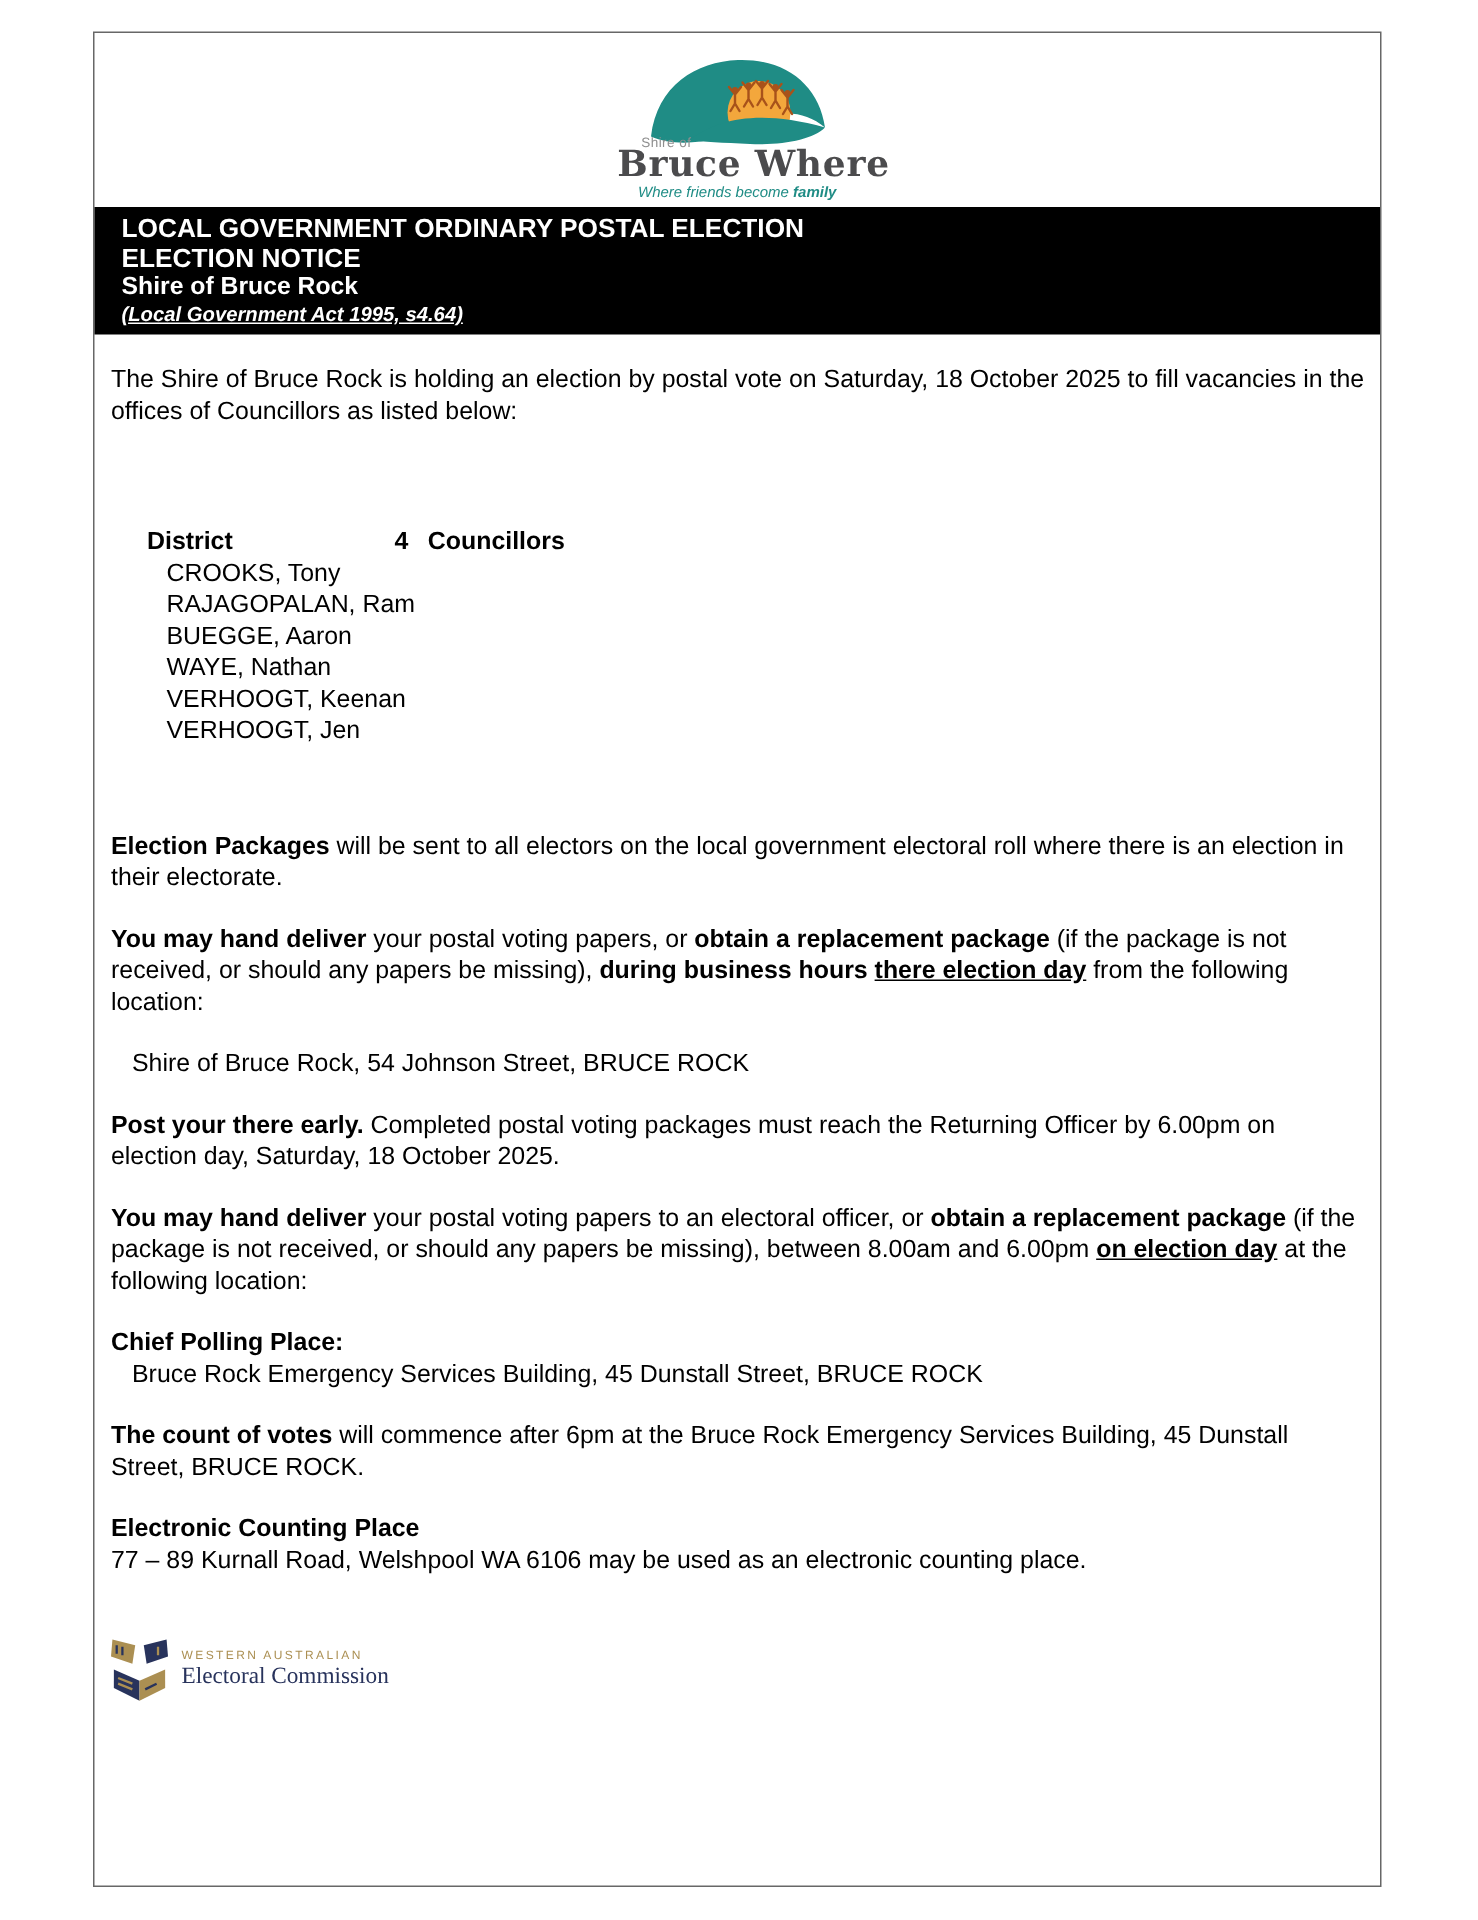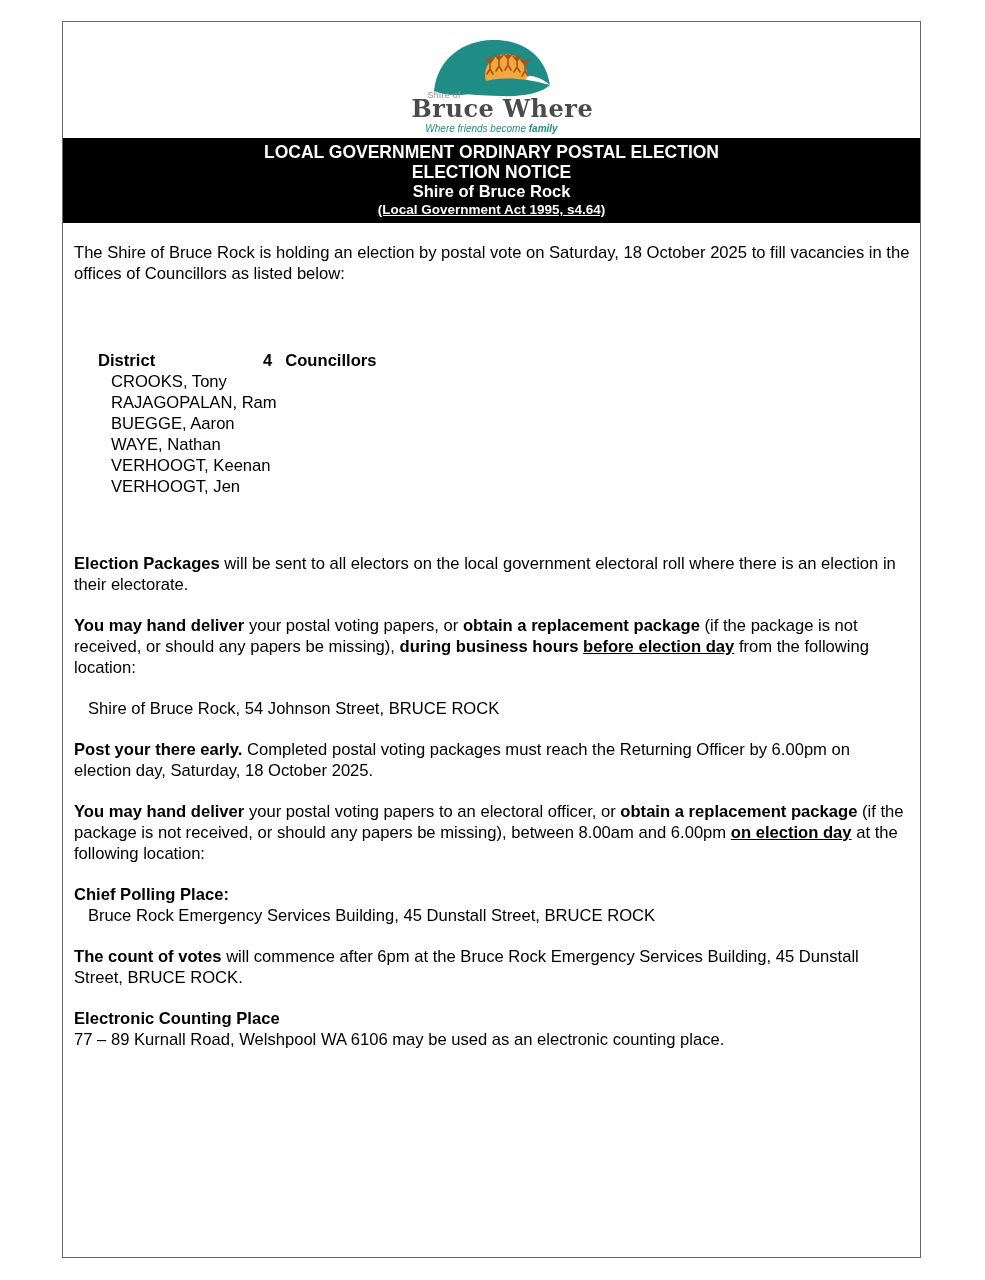--- a/index.html
+++ b/index.html
@@ -20,24 +20,24 @@
   .f-teal { fill:var(--teal,#1f8c85); }
   .f-orange { fill:var(--orange,#f3a73c); }
   .s-fig { stroke:var(--figure,#a8521a); stroke-width:1.6; fill:none; stroke-linecap:round; }
   .f-fig { fill:var(--figure,#a8521a); }
   .logo-shireof { position:absolute; left:16px; top:57px; font-size:9px; color:var(--gray,#8f8f8f); letter-spacing:.3px; }
   .logo-name { font-family:"DejaVu Serif", serif; font-weight:bold; font-size:24px; line-height:26px; color:var(--charcoal,#4b4b4d); letter-spacing:.5px; margin-top:-3px; white-space:nowrap; }
   .logo-tagline { font-size:10px; font-style:italic; color:var(--teal,#1f8c85); margin-top:1px; }
   .logo-tagline .fam { font-weight:bold; }
 
   
-  .band { background:var(--band-bg,#000); color:var(--band-fg,#fff); text-align:center; padding:4px 8px 5px; }
+  .band { background:var(--band-bg,#000); color:var(--band-fg,#fff); padding:4px 18px 5px; }
   .band-l1, .band-l2 { font-weight:bold; font-size:17.5px; line-height:20px; }
   .band-l3 { font-weight:bold; font-size:16.5px; line-height:19px; }
-  .band-l4 { font-weight:bold; text-decoration:underline; font-size:13.5px; line-height:17px; }
+  .band-l4 { font-weight:bold; font-style:italic; text-decoration:underline; font-size:13.5px; line-height:17px; }
 
   
   .doc-body { padding:0 10px 0 11px; font-size:16.6px; line-height:21px; }
   .para { margin-top:20px; }
   .para.big { margin-top:56px; }
   .para.mt0 { margin-top:0; }
   .para.indent { padding-left:14px; }
   .intro { margin-top:19px; }
   .b { font-weight:bold; }
   .u { text-decoration:underline; }
@@ -124,29 +124,45 @@
             <div class="candidate">RAJAGOPALAN, Ram</div>
             <div class="candidate">BUEGGE, Aaron</div>
             <div class="candidate">WAYE, Nathan</div>
             <div class="candidate">VERHOOGT, Keenan</div>
             <div class="candidate">VERHOOGT, Jen</div>
           </div>
       </div>
 
       <div>
           <p class="para big"><span class="b">Election Packages</span><span> will be sent to all electors on the local government electoral roll where there is an election in their electorate.</span></p>
-          <p class="para"><span class="b">You may hand deliver</span><span> your postal voting papers, or </span><span class="b">obtain a replacement package</span><span> (if the package is not received, or should any papers be missing), </span><span class="b">during business hours </span><span class="b u">before election day</span><span> from the following location:</span></p>
+          <p class="para"><span class="b">You may hand deliver</span><span> your postal voting papers, or </span><span class="b">obtain a replacement package</span><span> (if the package is not received, or should any papers be missing), </span><span class="b">during business hours </span><span class="b u">there election day</span><span> from the following location:</span></p>
           <p class="para indent"><span>Shire of Bruce Rock, 54 Johnson Street, BRUCE ROCK</span></p>
           <p class="para"><span class="b">Post your there early.</span><span> Completed postal voting packages must reach the Returning Officer by 6.00pm on election day, Saturday, 18 October 2025.</span></p>
           <p class="para"><span class="b">You may hand deliver</span><span> your postal voting papers to an electoral officer, or </span><span class="b">obtain a replacement package</span><span> (if the package is not received, or should any papers be missing), between 8.00am and 6.00pm </span><span class="b u">on election day</span><span> at the following location:</span></p>
           <p class="para"><span class="b">Chief Polling Place:</span></p>
           <p class="para indent mt0"><span>Bruce Rock Emergency Services Building, 45 Dunstall Street, BRUCE ROCK</span></p>
           <p class="para"><span class="b">The count of votes</span><span> will commence after 6pm at the Bruce Rock Emergency Services Building, 45 Dunstall Street, BRUCE ROCK.</span></p>
           <p class="para"><span class="b">Electronic Counting Place</span></p>
           <p class="para mt0"><span>77 – 89 Kurnall Road, Welshpool WA 6106 may be used as an electronic counting place.</span></p>
         </div>
 
       <div class="footer-row">
+        <div class="waec">
+          <svg class="waec-icon" viewBox="0 0 40 48" xmlns="http://www.w3.org/2000/svg">
+            <polygon class="p-gold" points="1,4 17,8 15,21 0,16"></polygon>
+            <polygon class="p-navy" points="23,8 39,4 40,16 25,21"></polygon>
+            <polygon class="p-navy" points="2,25 20,33 20,47 2,38"></polygon>
+            <polygon class="p-gold" points="20,33 38,25 38,38 20,47"></polygon>
+            <path class="l-navy" d="M4,8 L4,14 M8,9 L8,15" fill="none"></path>
+            <path class="l-gold" d="M33,9 L33,15" fill="none"></path>
+            <path class="l-gold" d="M5,31 L15,35 M5,35 L15,39" fill="none"></path>
+            <path class="l-navy" d="M24,39 L32,35" fill="none"></path>
+          </svg>
+          <div>
+            <div class="waec-l1">WESTERN AUSTRALIAN</div>
+            <div class="waec-l2">Electoral Commission</div>
+          </div>
+        </div>
       </div>
 
     </div>
   </div>
 </div>
 
 </body></html>

